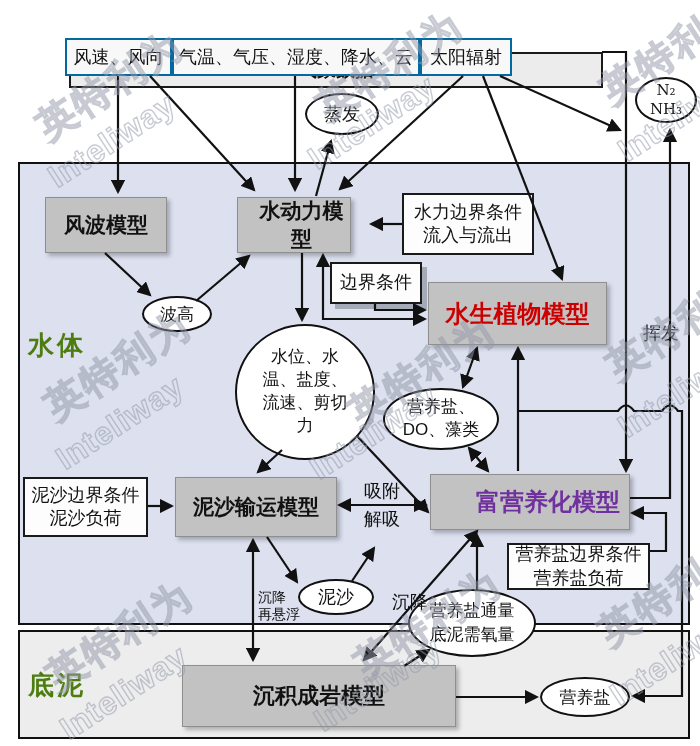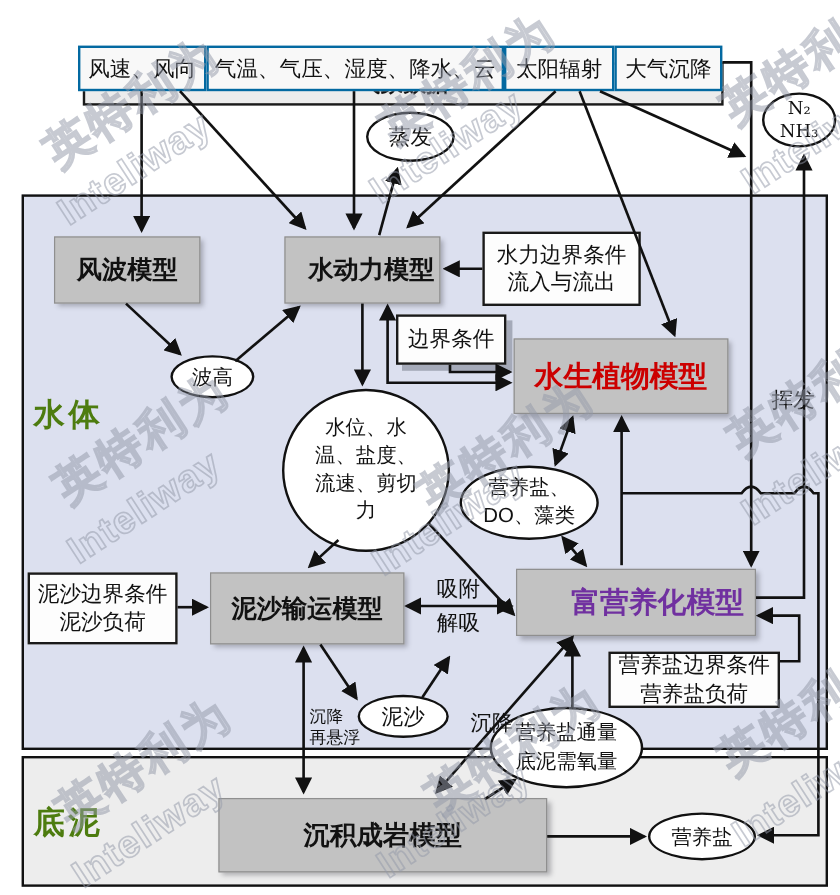--- a/index.html
+++ b/index.html
@@ -37,24 +37,23 @@
 
   <div class="lbl region" style="left:28px;top:328px;">水体</div>
   <div class="lbl region" style="left:28px;top:668px;">底泥</div>
 
   <div class="hdr" style="left:69px;top:4px;width:534px;height:36px;font-size:19px;">
     <span>气象数据</span>
   </div>
   <div class="cell" style="left:65px;top:38px;width:107px;height:38px;">风速、风向</div>
   <div class="cell" style="left:172px;top:38px;width:248px;height:38px;">气温、气压、湿度、降水、云</div>
   <div class="cell" style="left:420px;top:38px;width:92px;height:38px;">太阳辐射</div>
-  <div class="cell" style="left:512px;top:38px;width:90px;height:38px;">大气沉降</div>
 
   <div class="box" style="left:45px;top:197px;width:122px;height:56px;font-size:21px;">风波模型</div>
-  <div class="box" style="left:237px;top:197px;width:130px;height:56px;font-size:21px;padding-left:15px;">水动力模型</div>
+  <div class="box" style="left:237px;top:197px;width:114px;height:56px;font-size:21px;padding-left:15px;">水动力模型</div>
   <div class="box" style="left:428px;top:282px;width:179px;height:63px;font-size:24px;color:#cc0000;">水生植物模型</div>
   <div class="box" style="left:175px;top:477px;width:162px;height:60px;font-size:21px;">泥沙输运模型</div>
   <div class="box" style="left:430px;top:474px;width:200px;height:56px;font-size:24px;color:#7030a0;padding-left:36px;">富营养化模型</div>
   <div class="box" style="left:182px;top:665px;width:274px;height:62px;font-size:22px;">沉积成岩模型</div>
 
   <div class="wbox" style="left:402px;top:193px;width:132px;height:62px;font-size:18px;">
     <span>水力边界条件</span>
     <span>流入与流出</span>
   </div>
   <div class="wbox" style="left:330px;top:262px;width:92px;height:42px;font-size:18px;box-shadow:5px 5px 0 rgba(120,125,140,.55);">

